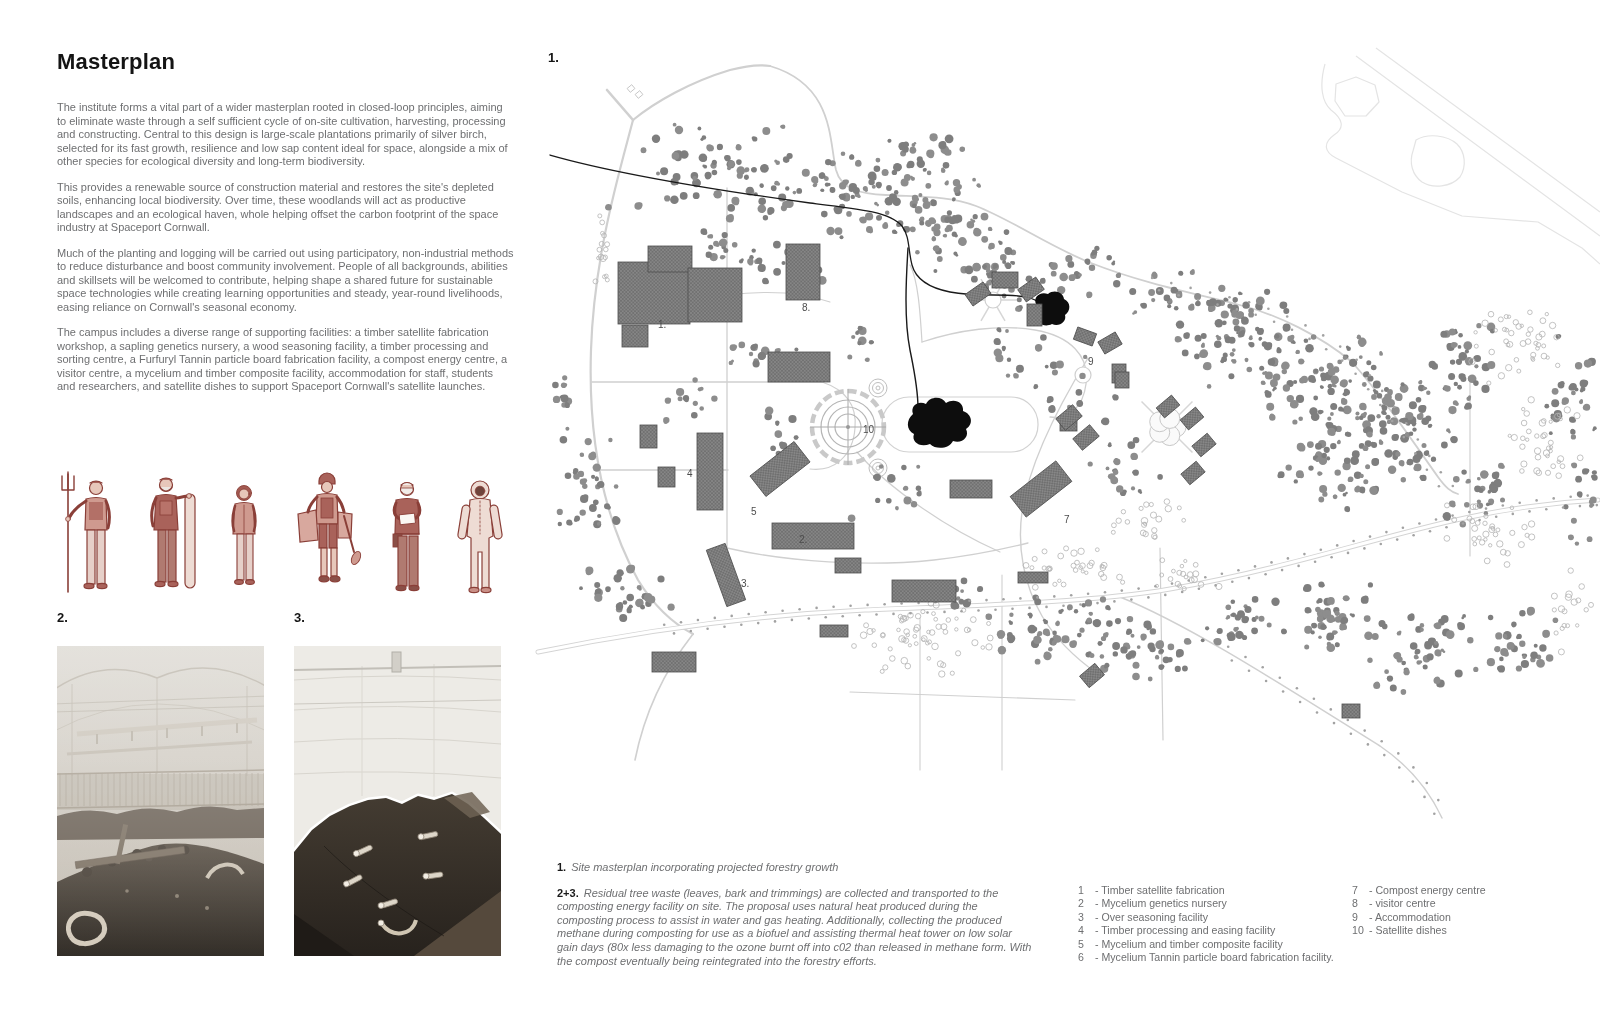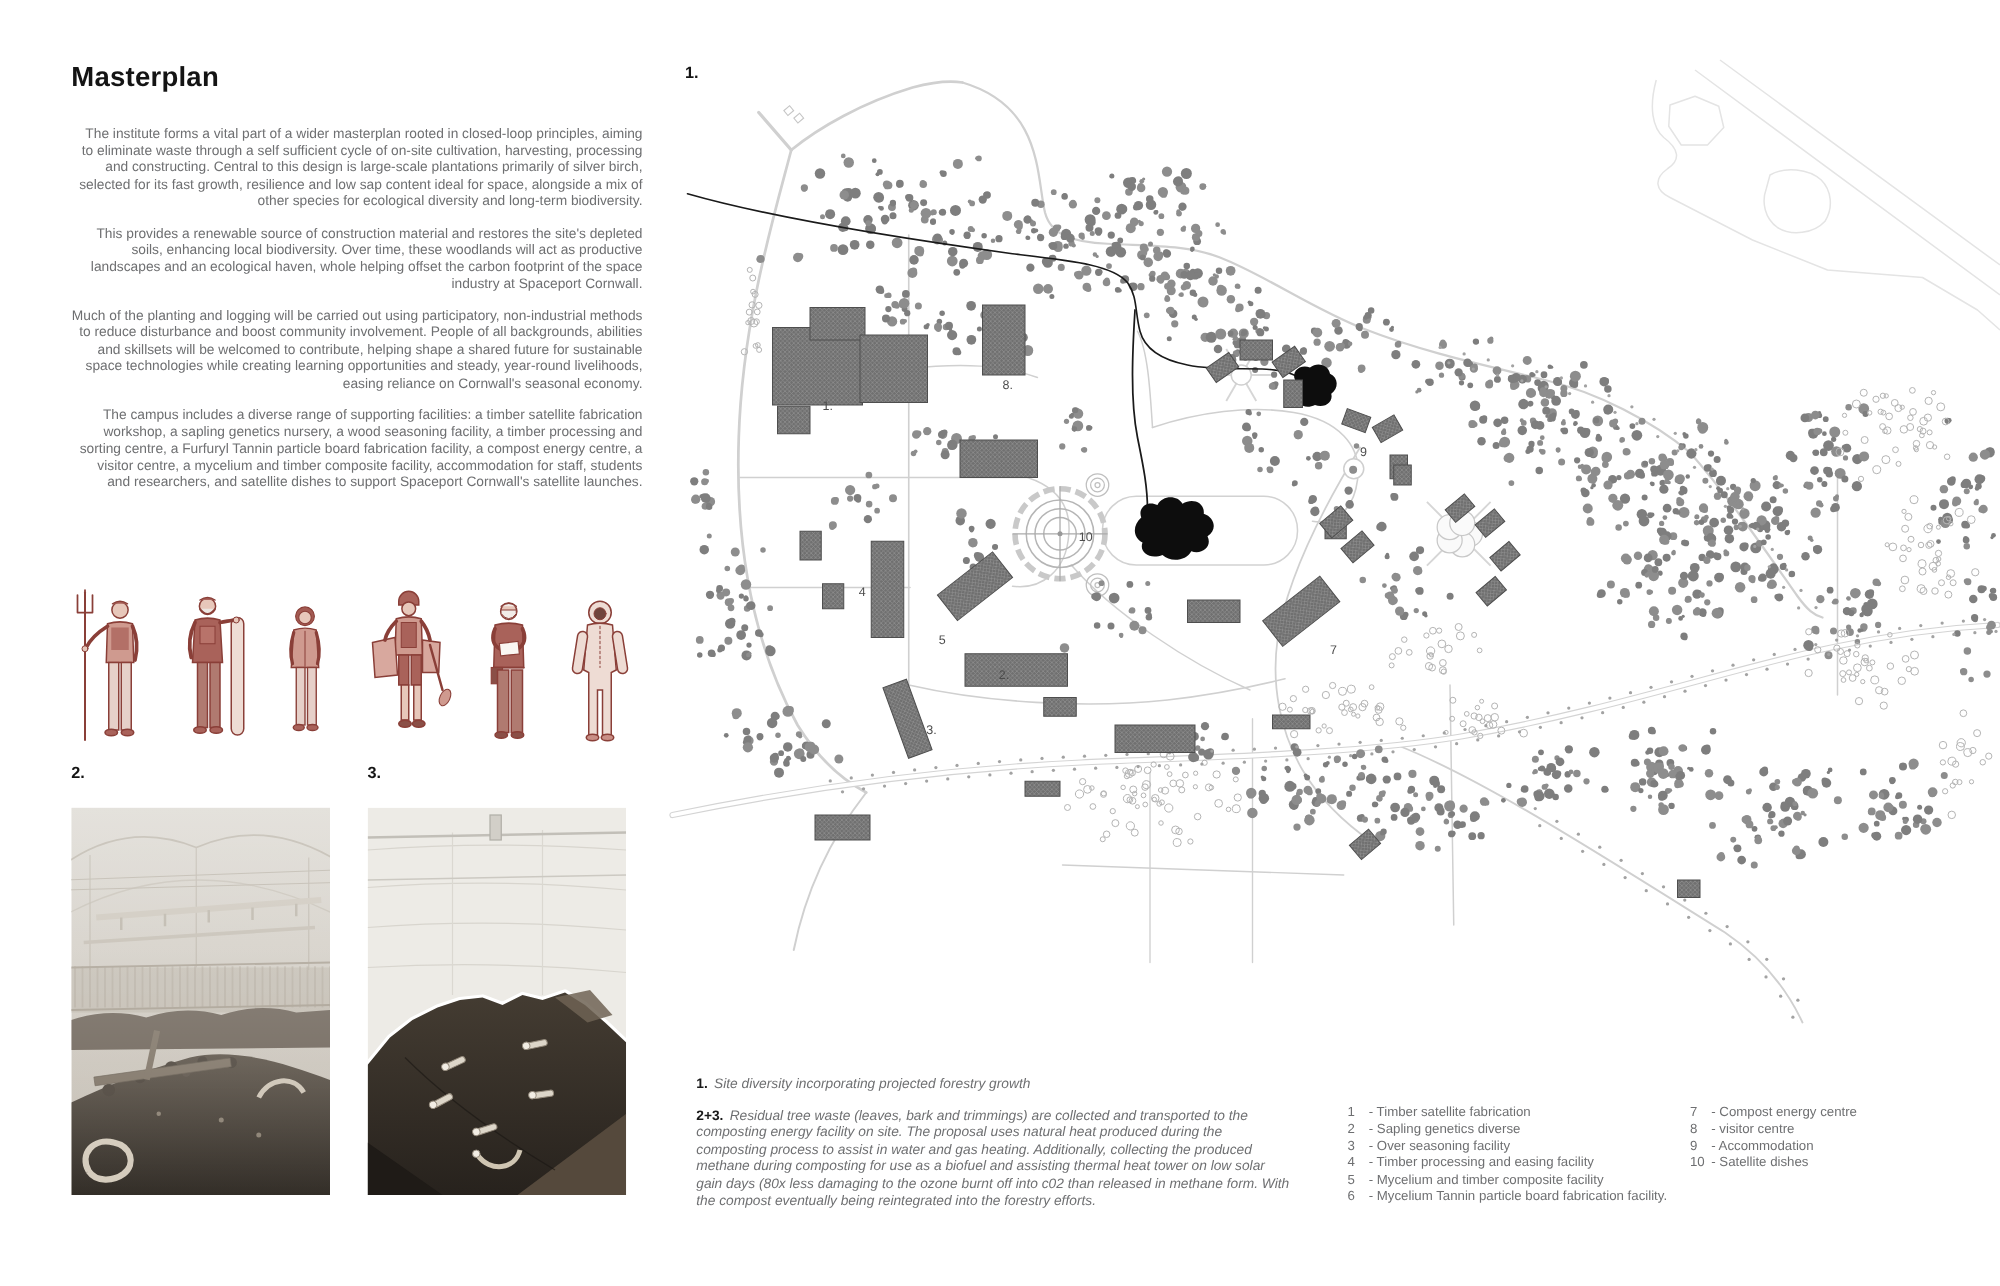--- a/index.html
+++ b/index.html
@@ -1,21 +1,21 @@
 <!DOCTYPE html>
 <html><head>
 <meta charset="utf-8">
 <style>
   html,body{margin:0;padding:0;background:#ffffff;}
   #page{position:relative;width:1600px;height:1029px;background:#fff;overflow:hidden;
         font-family:"Liberation Sans",sans-serif;color:#6e6f71;}
   
   .article{position:absolute;left:57px;top:50px;width:457px;}
   .article h1{font-size:22px;line-height:24px;margin:0 0 27px 0;color:#141414;font-weight:bold;letter-spacing:.2px;}
-  .article p{font-size:11px;line-height:13.5px;margin:0 0 12px 0;color:#6e6f71;text-align:right;}
+  .article p{font-size:11px;line-height:13.5px;margin:0 0 12px 0;color:#6e6f71;}
   
   .figure{position:absolute;}
   .figure svg{display:block;}
   
   .photo-label{position:absolute;font-size:13px;font-weight:bold;color:#141414;}
   .photo{position:absolute;width:207px;height:310px;overflow:hidden;}
   .photo svg{display:block;}
   
   #map-fig-label{position:absolute;left:548px;top:50px;font-size:13px;font-weight:bold;color:#141414;}
   #map-canvas{position:absolute;left:530px;top:40px;width:1070px;height:780px;}
@@ -2583,32 +2583,32 @@
         <text x="157" y="437" font-size="10" font-family="Liberation Sans, sans-serif" fill="#4c4c4c">4</text>
         <text x="221" y="475" font-size="10" font-family="Liberation Sans, sans-serif" fill="#4c4c4c">5</text>
         <text x="269" y="503" font-size="10" font-family="Liberation Sans, sans-serif" fill="#4c4c4c">2.</text>
         <text x="211" y="547" font-size="10" font-family="Liberation Sans, sans-serif" fill="#4c4c4c">3.</text>
         <text x="333" y="393" font-size="10" font-family="Liberation Sans, sans-serif" fill="#4c4c4c">10</text>
         <text x="558" y="325" font-size="10" font-family="Liberation Sans, sans-serif" fill="#4c4c4c">9</text>
         <text x="534" y="483" font-size="10" font-family="Liberation Sans, sans-serif" fill="#4c4c4c">7</text>
       </svg></div>
 
   <div id="captions">
-      <div class="caption"><span class="cap-label">1.</span><span class="cap-text">Site diversity incorporating projected forestry growth</span></div>
+      <div class="caption"><span class="cap-label">1.</span><span class="cap-text">Site masterplan incorporating projected forestry growth</span></div>
       <div class="caption"><span class="cap-label">2+3.</span><span class="cap-text">Residual tree waste (leaves, bark and trimmings) are collected and transported to the composting energy facility on site. The proposal uses natural heat produced during the composting process to assist in water and gas heating. Additionally, collecting the produced methane during composting for use as a biofuel and assisting thermal heat tower on low solar gain days (80x less damaging to the ozone burnt off into c02 than released in methane form. With the compost eventually being reintegrated into the forestry efforts.</span></div>
     </div>
 
   <div id="legend-col1" class="legend-col">
       <div class="lrow">
         <span class="lnum">1</span>
         <span class="ltxt">- Timber satellite fabrication</span>
       </div>
       <div class="lrow">
         <span class="lnum">2</span>
-        <span class="ltxt">- Sapling genetics diverse</span>
+        <span class="ltxt">- Mycelium genetics nursery</span>
       </div>
       <div class="lrow">
         <span class="lnum">3</span>
         <span class="ltxt">- Over seasoning facility</span>
       </div>
       <div class="lrow">
         <span class="lnum">4</span>
         <span class="ltxt">- Timber processing and easing facility</span>
       </div>
       <div class="lrow">

